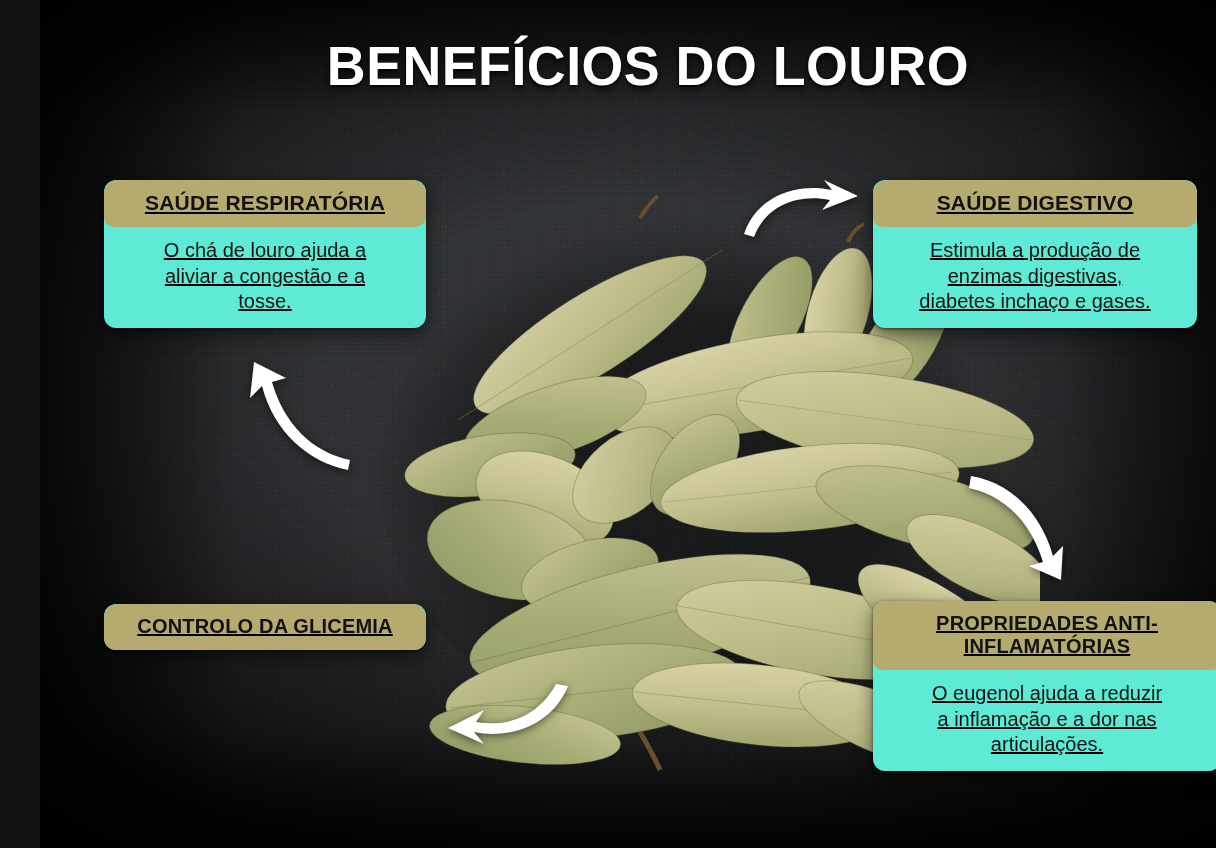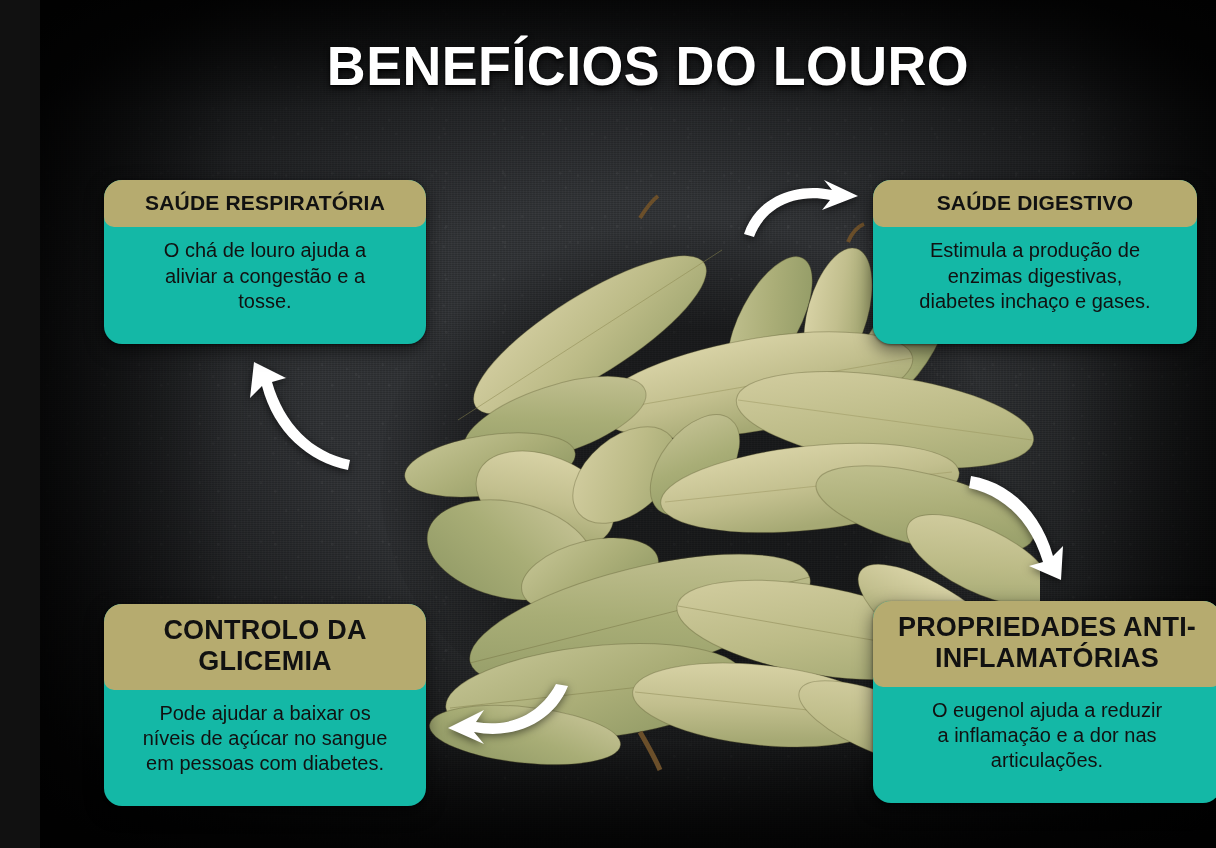--- a/index.html
+++ b/index.html
@@ -55,52 +55,53 @@
     z-index:6;
   }
 
   
   .leaf-pile{position:absolute;left:300px;top:120px;width:700px;height:660px;z-index:2;}
   .leaf-pile svg{width:100%;height:100%;display:block;}
 
   
   .card{
     position:absolute;
-    border-radius:18px;
+    border-radius:12px;
     overflow:hidden;
-    background:#14b8a6;
+    background:#5eead4;
     box-shadow:0 6px 18px rgba(0,0,0,.55), 0 1px 3px rgba(0,0,0,.5);
     z-index:5;
+    text-decoration:underline;
   }
   .card-head{
     background:#b6ab6f;
     color:#111111;
     font-weight:bold;
     text-align:center;
     font-size:21px;
     letter-spacing:.2px;
     line-height:1.16;
     padding:11px 12px 12px;
     border-radius:14px 14px 10px 10px;
   }
   .card-body{
     color:#111111;
     text-align:center;
     font-size:20px;
     line-height:1.26;
-    padding:11px 14px 30px;
+    padding:11px 14px 14px;
     white-space:pre-line;
   }
 
   .card-tl{left:64px;  top:180px; width:322px;}
   .card-tr{left:833px; top:180px; width:324px;}
   .card-bl{left:64px;  top:604px; width:322px;}
   .card-br{left:833px; top:601px; width:348px;}
 
-  .card-bl .card-head, .card-br .card-head{font-size:27px;}
+  .card-bl .card-head, .card-br .card-head{font-size:20px;}
 
   
   .arrow{position:absolute;z-index:4;}
   .arrow svg{display:block;filter:drop-shadow(0 2px 4px rgba(0,0,0,.55));}
   .arr-tr{left:698px; top:168px;}
   .arr-rb{left:925px; top:462px;}
   .arr-bl{left:398px; top:682px;}
   .arr-lt{left:192px; top:352px;}
 </style>
 </head>
@@ -239,23 +240,20 @@
   <div class="card card-tr">
     <div class="card-head">SAÚDE DIGESTIVO</div>
     <div class="card-body">Estimula a produção de
 enzimas digestivas,
 diabetes inchaço e gases.</div>
   </div>
 
   <div class="card card-bl">
     <div class="card-head">CONTROLO DA
 GLICEMIA</div>
-    <div class="card-body">Pode ajudar a baixar os
-níveis de açúcar no sangue
-em pessoas com diabetes.</div>
   </div>
 
   <div class="card card-br">
     <div class="card-head">PROPRIEDADES
 ANTI-INFLAMATÓRIAS</div>
     <div class="card-body">O eugenol ajuda a reduzir
 a inflamação e a dor nas
 articulações.</div>
   </div>
 

